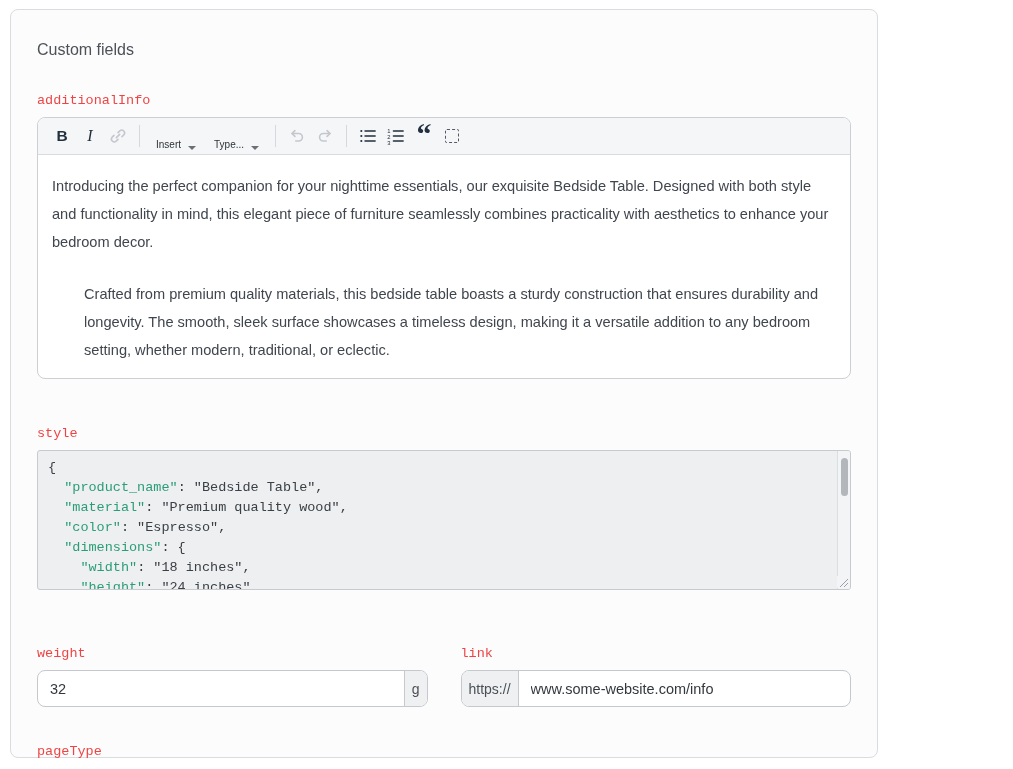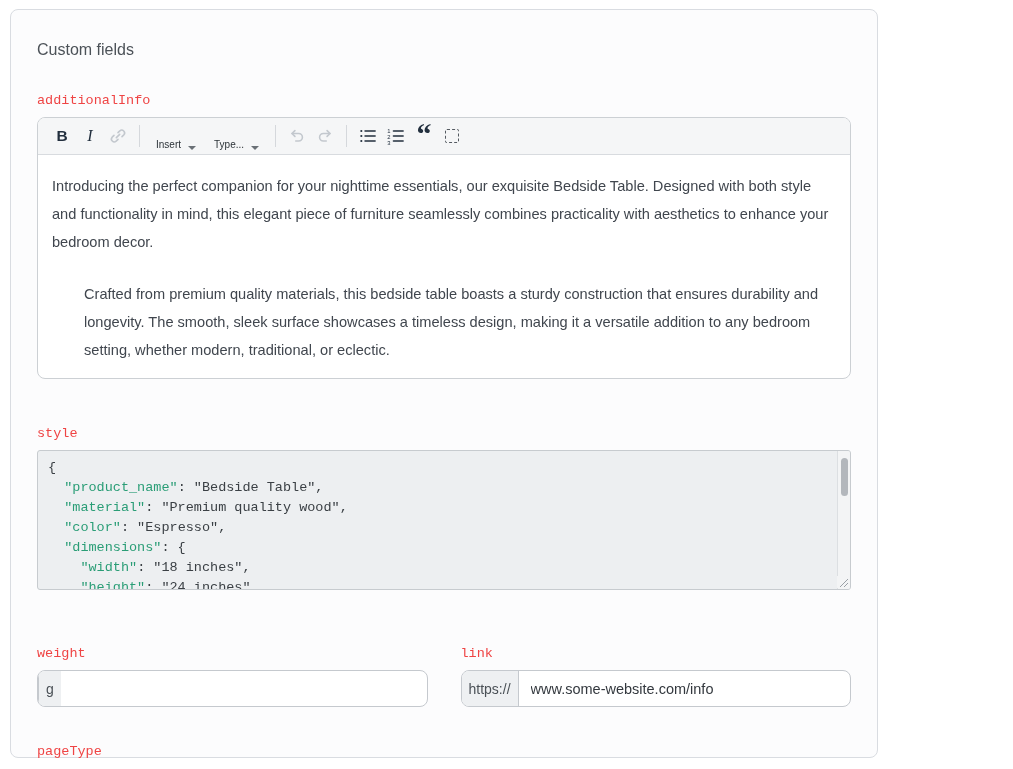--- a/index.html
+++ b/index.html
@@ -327,20 +327,21 @@
         <path d="M3 11 L11 3 M7 11 L11 7"></path>
       </svg>
     </div>
   </div>
 
   <div class="fields-grid">
 
     <div>
       <label class="field-label">weight</label>
       <div class="input-group">
+        <input type="text" value="32" style="">
         <span class="addon suffix">g</span>
       </div>
     </div>
 
 
     <div>
       <label class="field-label">link</label>
       <div class="input-group">
         <span class="addon prefix">https://</span>
         <input type="text" value="www.some-website.com/info" style="">

